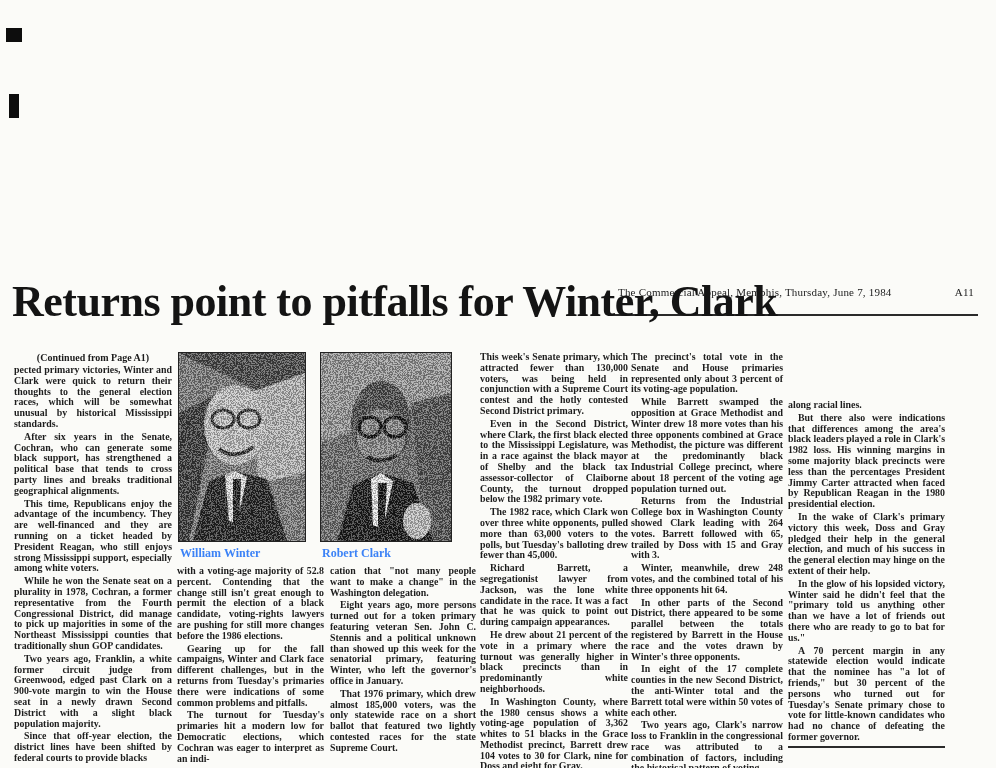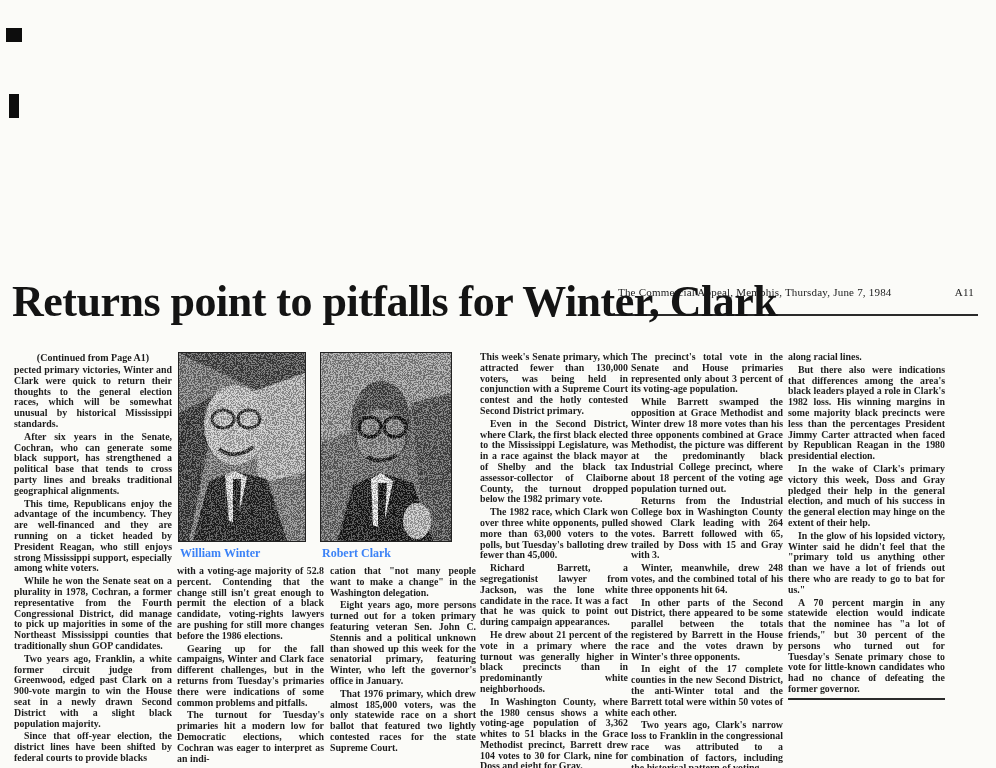--- a/index.html
+++ b/index.html
@@ -139,21 +139,21 @@
     </div>
   <div class="col" style="left:631px;width:152px;">
   <p class="para">The precinct's total vote in the Senate and House primaries represented only about 3 percent of its voting-age population.</p>
       <p class="para">While Barrett swamped the opposition at Grace Methodist and Winter drew 18 more votes than his three opponents combined at Grace Methodist, the picture was different at the predominantly black Industrial College precinct, where about 18 percent of the voting age population turned out.</p>
       <p class="para">Returns from the Industrial College box in Washington County showed Clark leading with 264 votes. Barrett followed with 65, trailed by Doss with 15 and Gray with 3.</p>
       <p class="para">Winter, meanwhile, drew 248 votes, and the combined total of his three opponents hit 64.</p>
       <p class="para">In other parts of the Second District, there appeared to be some parallel between the totals registered by Barrett in the House race and the votes drawn by Winter's three opponents.</p>
       <p class="para">In eight of the 17 complete counties in the new Second District, the anti-Winter total and the Barrett total were within 50 votes of each other.</p>
       <p class="para">Two years ago, Clark's narrow loss to Franklin in the congressional race was attributed to a combination of factors, including the historical pattern of voting</p>
     </div>
-  <div class="col" style="left:788px;width:157px;">
+  <div class="col" style="left:788px;width:157px;margin-top:48px;">
   <p class="para">along racial lines.</p>
       <p class="para">But there also were indications that differences among the area's black leaders played a role in Clark's 1982 loss. His winning margins in some majority black precincts were less than the percentages President Jimmy Carter attracted when faced by Republican Reagan in the 1980 presidential election.</p>
       <p class="para">In the wake of Clark's primary victory this week, Doss and Gray pledged their help in the general election, and much of his success in the general election may hinge on the extent of their help.</p>
       <p class="para">In the glow of his lopsided victory, Winter said he didn't feel that the "primary told us anything other than we have a lot of friends out there who are ready to go to bat for us."</p>
       <p class="para">A 70 percent margin in any statewide election would indicate that the nominee has "a lot of friends," but 30 percent of the persons who turned out for Tuesday's Senate primary chose to vote for little-known candidates who had no chance of defeating the former governor.</p>
       <div class="end-rule"></div>
     </div>
 
 </div>
 

